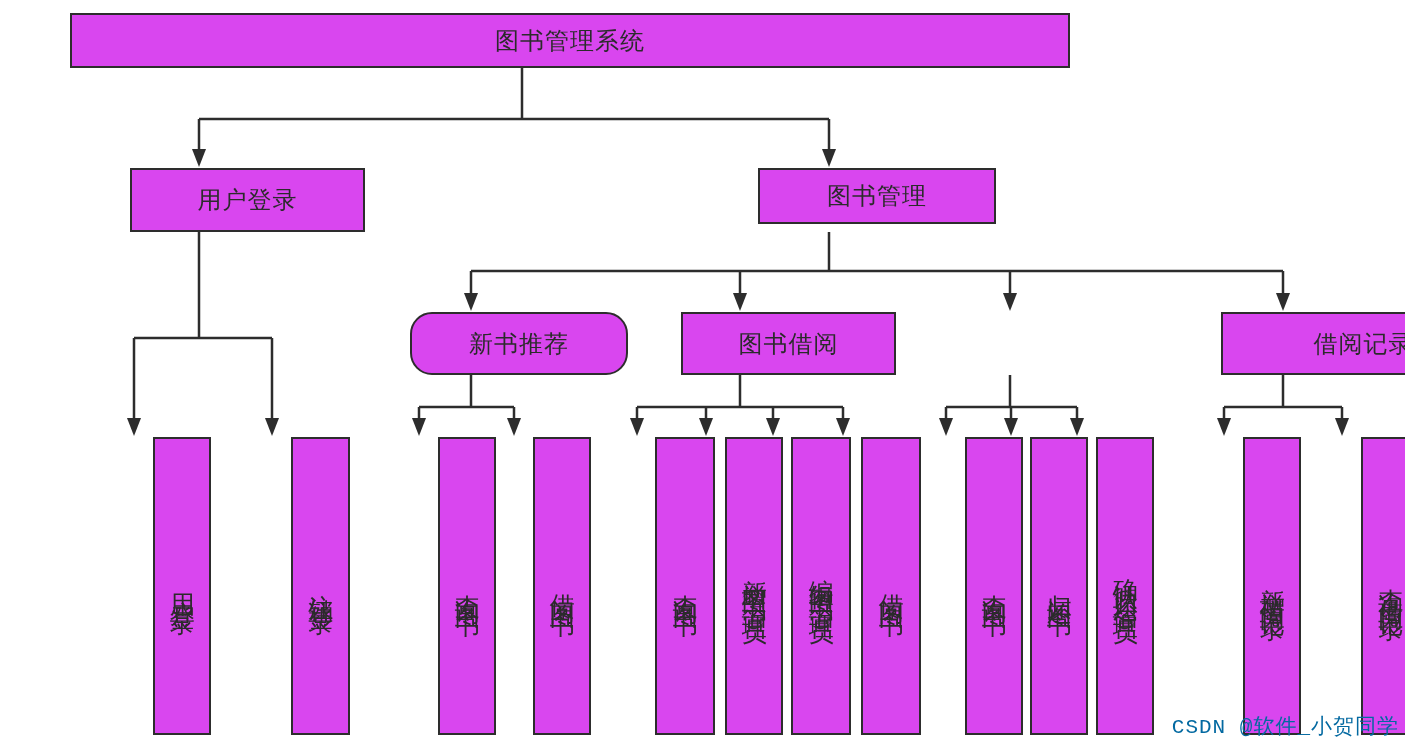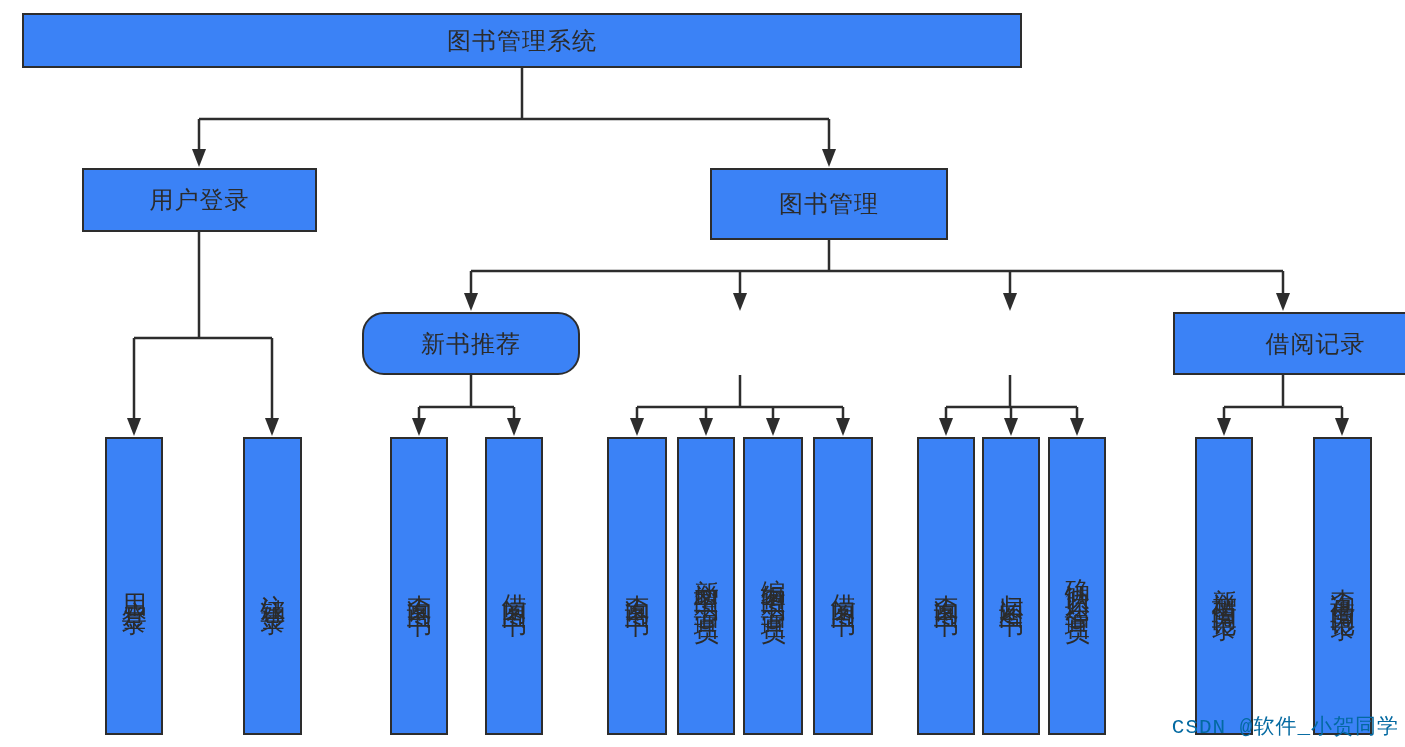--- a/index.html
+++ b/index.html
@@ -7,25 +7,26 @@
     position:relative;
     width:1405px;height:747px;
     background:#ffffff;
     font-family:"Liberation Sans","DejaVu Sans",sans-serif;
     overflow:hidden;
   }
   #connectors{position:absolute;left:0;top:0;z-index:1;}
   .node{
     position:absolute;
     box-sizing:border-box;
-    background:#3b82f6;
+    background:#d946ef;
     border:2px solid #2d2d2d;
     display:flex;align-items:center;justify-content:center;
     color:#2b2b2b;
     z-index:2;
+    margin-left:48px;
   }
   .h-label{font-size:24px;letter-spacing:1px;white-space:nowrap;}
   .leaf .v-label{
     display:block;
     writing-mode:vertical-rl;
     text-orientation:mixed;
     font-size:25px;
     letter-spacing:6px;
     line-height:1.1;
     white-space:nowrap;
@@ -86,26 +87,29 @@
     </g>
   </svg>
 
   <div class="node" style="left:22px;top:13px;width:1000px;height:55px;">
     <span class="h-label">图书管理系统</span>
   </div>
 
   <div class="node" style="left:82px;top:168px;width:235px;height:64px;">
     <span class="h-label">用户登录</span>
   </div>
-  <div class="node" style="left:710px;top:168px;width:238px;height:72px;">
+  <div class="node" style="left:710px;top:168px;width:238px;height:56px;">
     <span class="h-label">图书管理</span>
   </div>
 
   <div class="node" style="left:362px;top:312px;width:218px;height:63px;border-radius:22px;">
     <span class="h-label">新书推荐</span>
+  </div>
+  <div class="node" style="left:633px;top:312px;width:215px;height:63px;">
+    <span class="h-label">图书借阅</span>
   </div>
   <div class="node" style="left:1173px;top:312px;width:245px;height:63px;padding-left:40px;">
     <span class="h-label">借阅记录</span>
   </div>
 
   <div class="node leaf" style="left:105px;top:437px;width:58px;height:298px;">
     <span class="v-label">用户登录</span>
   </div>
   <div class="node leaf" style="left:243px;top:437px;width:59px;height:298px;">
     <span class="v-label">注销登录</span>

